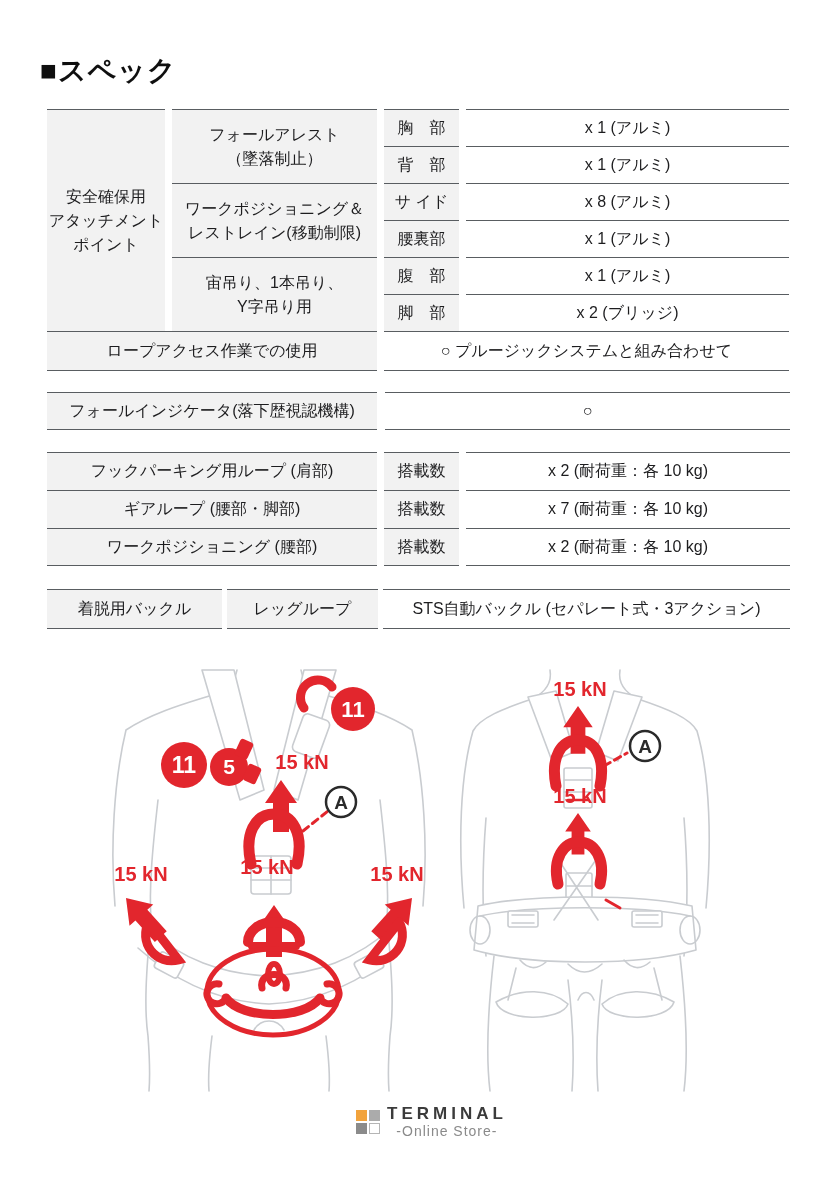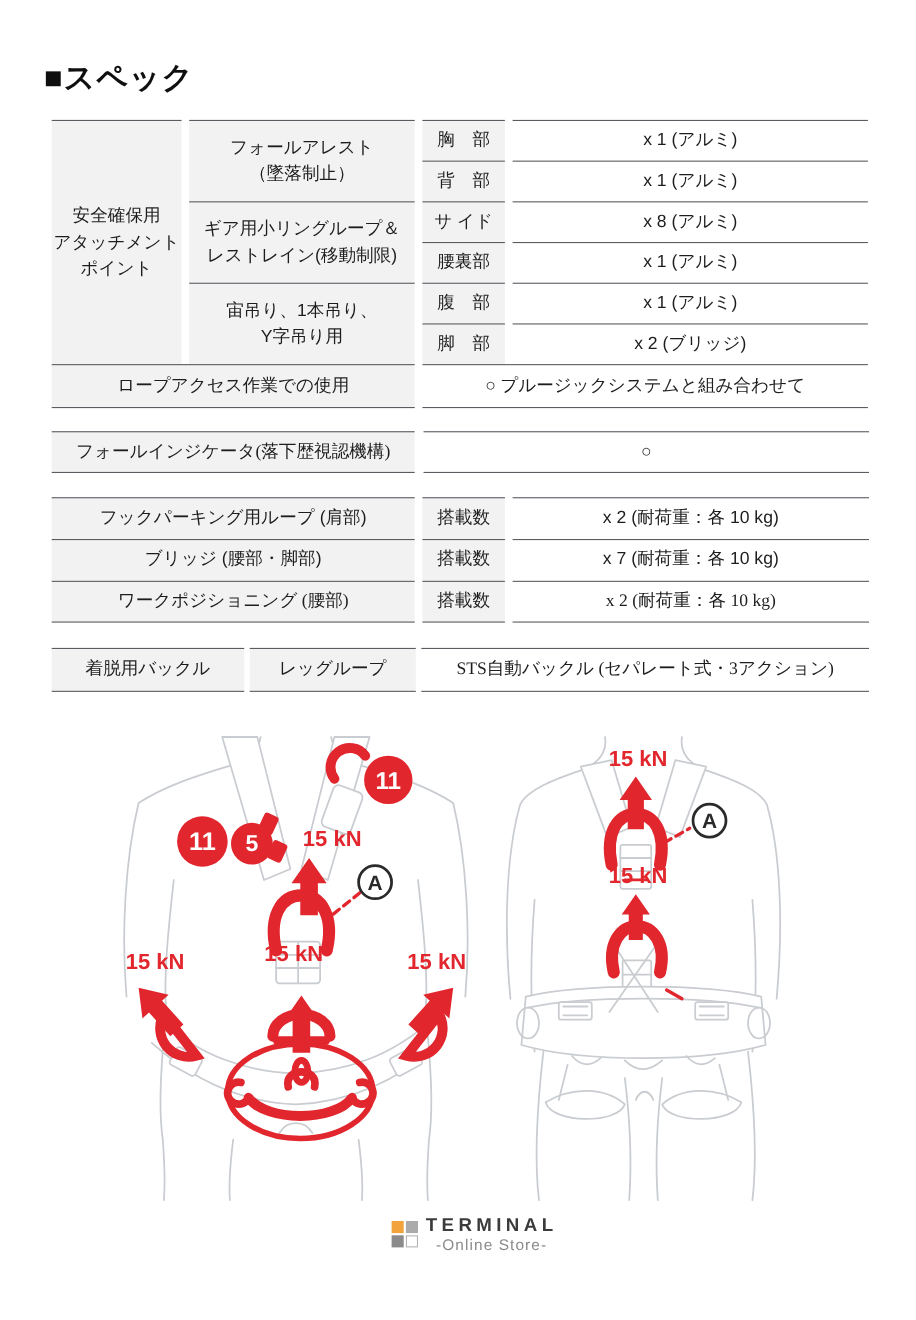--- a/index.html
+++ b/index.html
@@ -9,21 +9,21 @@
   .content{position:absolute;left:47px;top:109px;width:743px;}
   .tbl{display:grid;}
   #t1{grid-template-columns:118px 205px 75px 323px;column-gap:7px;grid-template-rows:repeat(6,37px) 40px;}
   #t2{grid-template-columns:330px 405px;column-gap:8px;grid-template-rows:38px;margin-top:21px;}
   #t3{grid-template-columns:330px 75px 324px;column-gap:7px;grid-template-rows:repeat(3,38px);margin-top:22px;}
   #t4{grid-template-columns:175px 151px 407px;column-gap:5px;grid-template-rows:40px;margin-top:23px;}
   .cell{display:flex;align-items:center;justify-content:center;box-sizing:border-box;
         font-size:16px;line-height:1.4;color:#1d1d1f;text-align:center;}
   .lab{background:#f2f2f2;}
   .bt{border-top:1px solid #595d61;}
-  .bb{border-bottom:1px solid #595d61;font-family:Liberation Serif, serif;}
+  .bb{border-bottom:1px solid #595d61;}
   .pre{white-space:pre-line;line-height:1.5;}
   .fig{position:absolute;}
   .fig-front{left:104px;top:668px;}
   .fig-back{left:450px;top:668px;}
   svg text{font-family:"Liberation Sans","DejaVu Sans",sans-serif;}
   .kn{fill:#e2262d;font-weight:bold;font-size:20px;}
   .mnum{fill:#ffffff;font-weight:bold;}
   .ref{fill:#2a2a2a;font-weight:bold;font-size:19px;}
   .gray{stroke:#c9ccd0;stroke-width:1.6;fill:none;stroke-linecap:round;stroke-linejoin:round;}
   .grayf{stroke:#c9ccd0;stroke-width:1.6;fill:#ffffff;stroke-linejoin:round;}
@@ -46,21 +46,21 @@
   <div class="page-title">■スペック</div>
 
   <div class="content">
 
     <div class="tbl" id="t1">
       <div class="cell lab bt pre" style="grid-area:1/1/7/2">安全確保用
 アタッチメント
 ポイント</div>
       <div class="cell lab bt pre" style="grid-area:1/2/3/3">フォールアレスト
 （墜落制止）</div>
-      <div class="cell lab bt pre" style="grid-area:3/2/5/3">ギア用小リングループ＆
+      <div class="cell lab bt pre" style="grid-area:3/2/5/3">ワークポジショニング＆
 レストレイン(移動制限)</div>
       <div class="cell lab bt pre" style="grid-area:5/2/7/3">宙吊り、1本吊り、
 Y字吊り用</div>
 
       <div class="cell lab bt" style="grid-area:1/3">胸　部</div>
       <div class="cell bt" style="grid-area:1/4">x 1 (アルミ)</div>
       <div class="cell lab bt" style="grid-area:2/3">背　部</div>
       <div class="cell bt" style="grid-area:2/4">x 1 (アルミ)</div>
       <div class="cell lab bt" style="grid-area:3/3">サ イド</div>
       <div class="cell bt" style="grid-area:3/4">x 8 (アルミ)</div>
@@ -77,21 +77,21 @@
 
     <div class="tbl" id="t2">
       <div class="cell lab bt bb">フォールインジケータ(落下歴視認機構)</div>
       <div class="cell bt bb">○</div>
     </div>
 
     <div class="tbl" id="t3">
       <div class="cell lab bt" style="grid-area:1/1">フックパーキング用ループ (肩部)</div>
       <div class="cell lab bt" style="grid-area:1/2">搭載数</div>
       <div class="cell bt" style="grid-area:1/3">x 2 (耐荷重：各 10 kg)</div>
-      <div class="cell lab bt" style="grid-area:2/1">ブリッジ (腰部・脚部)</div>
+      <div class="cell lab bt" style="grid-area:2/1">ギアループ (腰部・脚部)</div>
       <div class="cell lab bt" style="grid-area:2/2">搭載数</div>
       <div class="cell bt" style="grid-area:2/3">x 7 (耐荷重：各 10 kg)</div>
       <div class="cell lab bt bb" style="grid-area:3/1">ワークポジショニング (腰部)</div>
       <div class="cell lab bt bb" style="grid-area:3/2">搭載数</div>
       <div class="cell bt bb" style="grid-area:3/3">x 2 (耐荷重：各 10 kg)</div>
     </div>
 
     <div class="tbl" id="t4">
       <div class="cell lab bt bb">着脱用バックル</div>
       <div class="cell lab bt bb">レッグループ</div>

